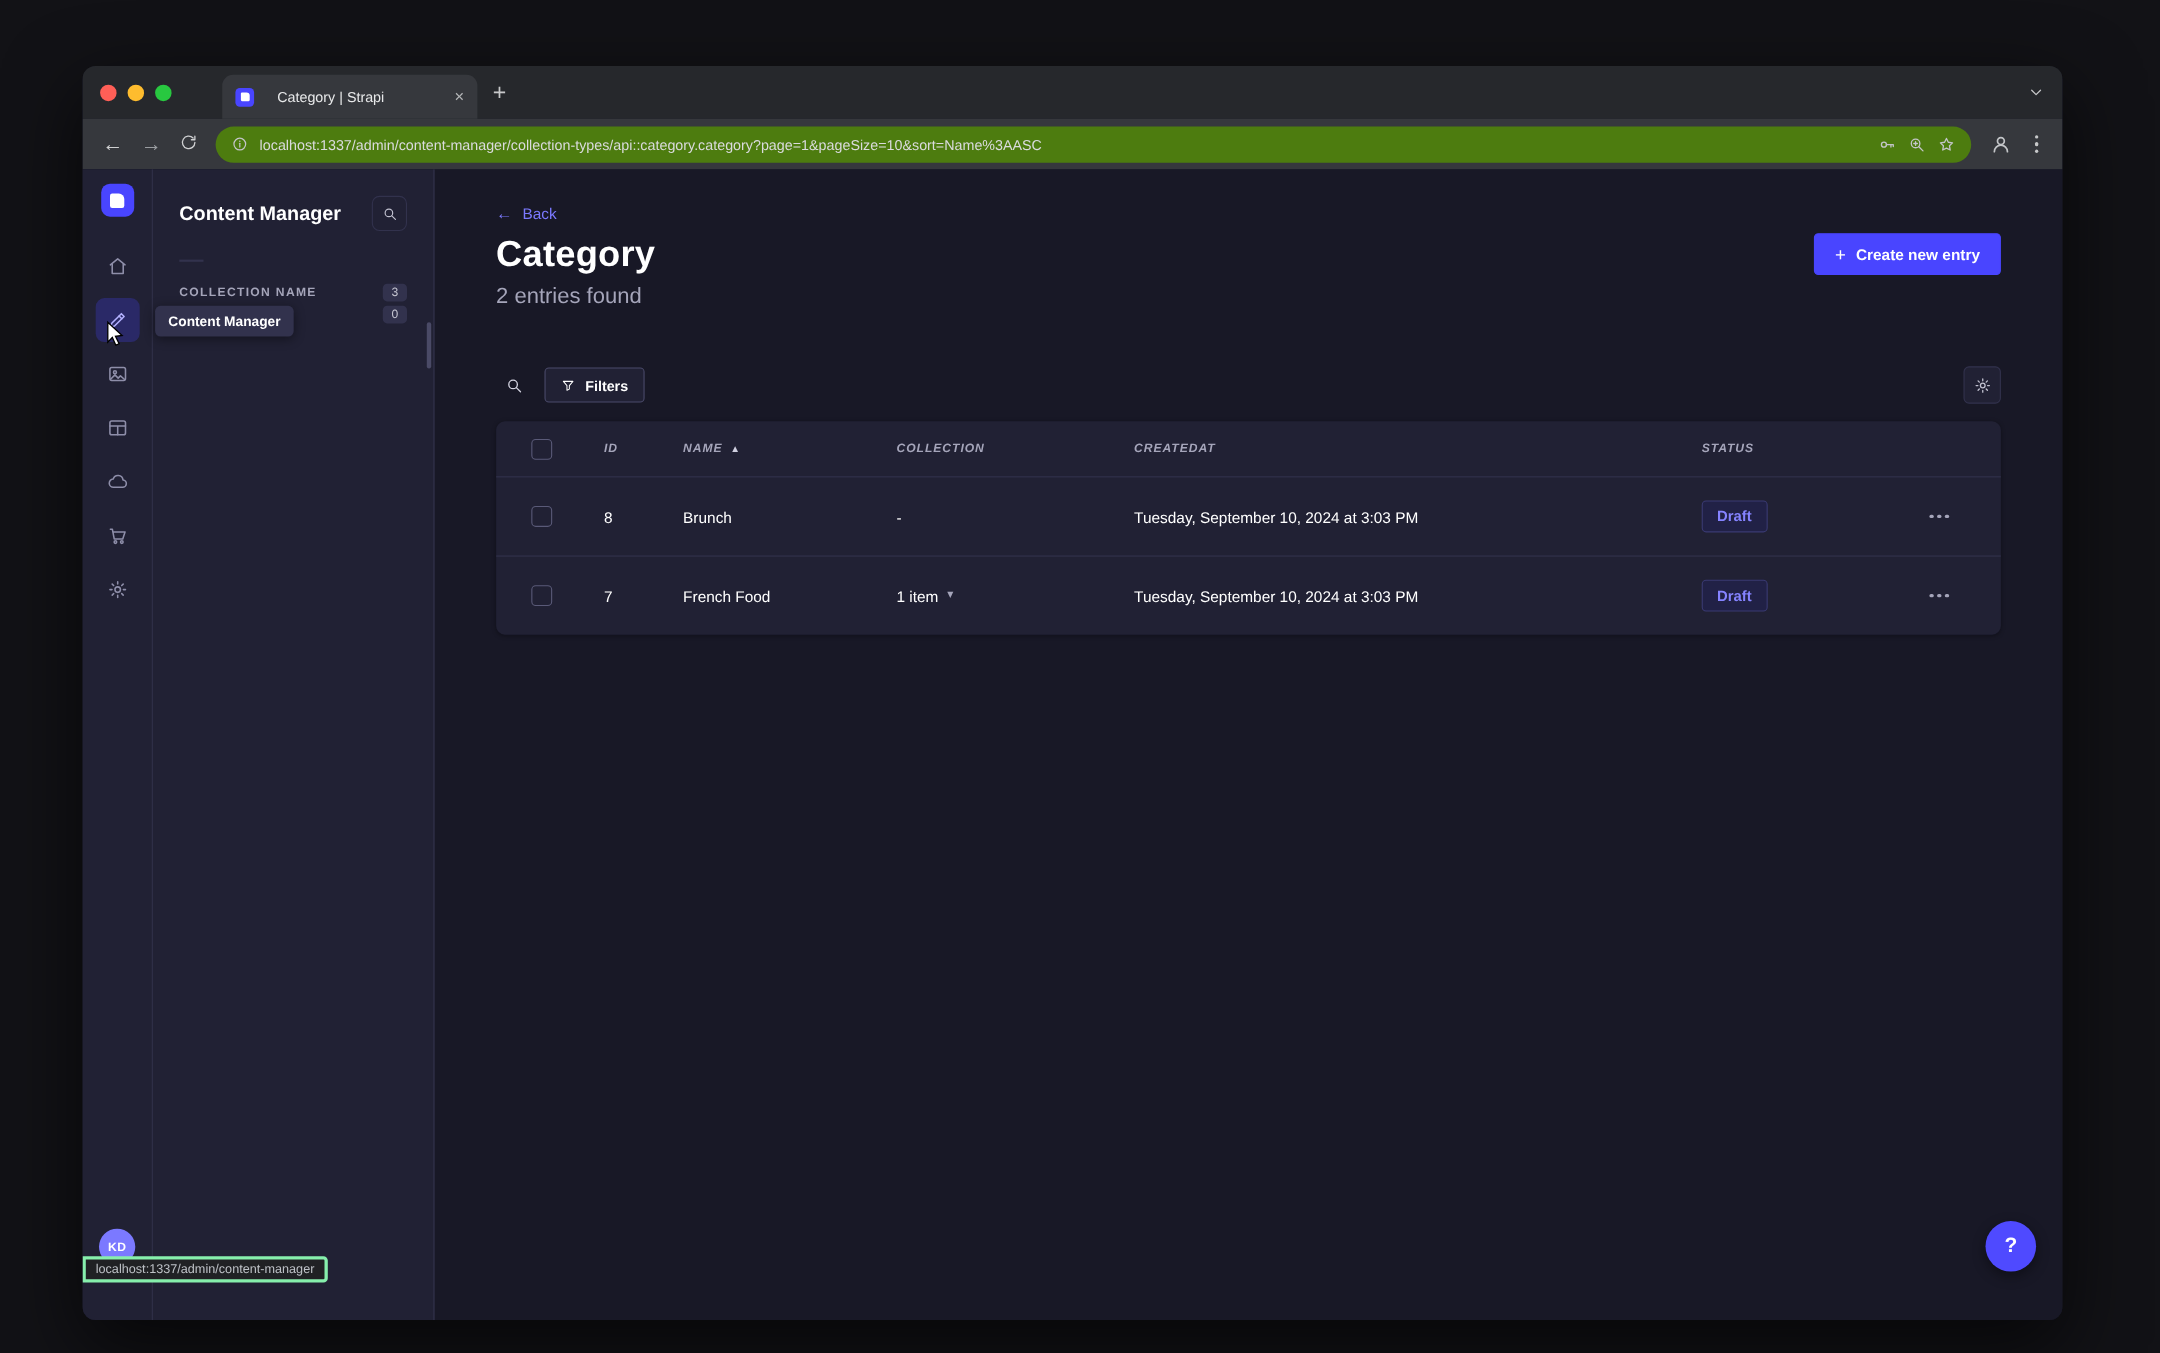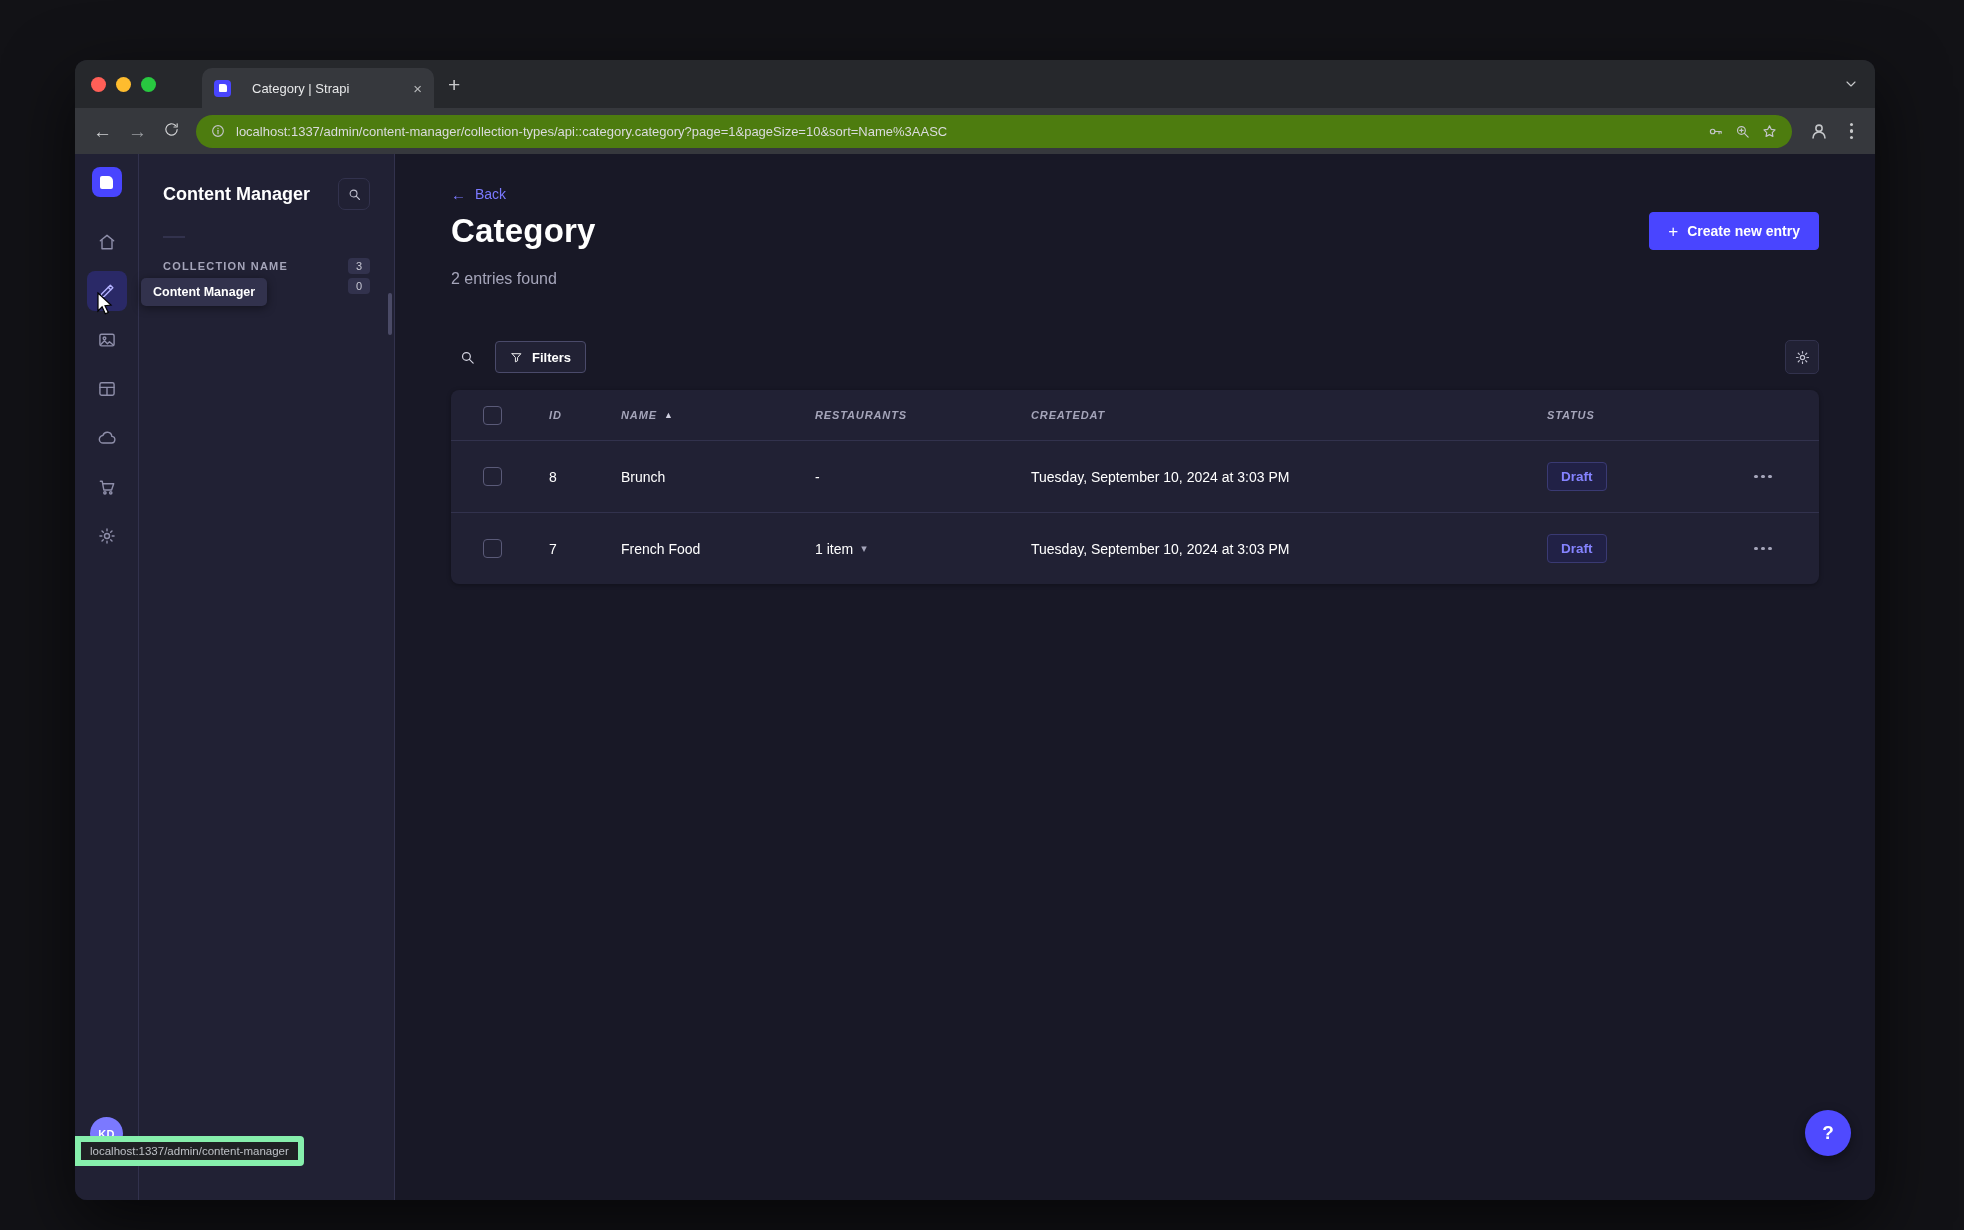--- a/index.html
+++ b/index.html
@@ -65,21 +65,21 @@
   .scroll-thumb{position:absolute;right:2px;top:139px;width:4px;height:42px;border-radius:2px;background:#4a4a66;}
 
   
   .content{flex:1;padding:32px 56px 0;min-width:0;}
   .back-row{display:flex;align-items:center;gap:9px;color:#7b79ff;font-size:14px;width:max-content;margin-bottom:10px;}
   .back-arrow{font-size:15px;line-height:1;}
   .title-row{display:flex;justify-content:space-between;align-items:flex-start;}
   .page-title{font-size:33px;font-weight:700;color:#fff;margin:0;letter-spacing:.2px;}
   .create-btn{height:38px;display:flex;align-items:center;gap:9px;padding:0 18px;background:#4945ff;border:1px solid #4945ff;border-radius:4px;color:#fff;font-size:14px;font-weight:600;}
   .create-plus{font-size:17px;font-weight:400;line-height:1;}
-  .subtitle{margin-top:20px;color:#a5a5ba;font-size:16px;}
+  .subtitle{margin-top:8px;color:#a5a5ba;font-size:20px;}
 
   .list-toolbar{margin-top:52px;display:flex;align-items:center;gap:12px;}
   .icon-btn-plain{width:32px;height:32px;display:flex;align-items:center;justify-content:center;color:#d3d3e0;background:transparent;border:none;}
   .filters-btn{height:32px;display:flex;align-items:center;gap:9px;padding:0 14px;background:#212134;border:1px solid #4a4a6a;border-radius:4px;color:#fff;font-size:13px;font-weight:600;}
   .gear-btn{margin-left:auto;width:34px;height:34px;border-radius:5px;background:#212134;border:1px solid #32324d;display:flex;align-items:center;justify-content:center;color:#c0c0cf;}
 
   .table{margin-top:16px;background:#212134;border-radius:8px;box-shadow:0 1px 4px rgba(3,3,5,.35);overflow:hidden;}
   .grid{display:grid;grid-template-columns:98px 72px 194px 216px 516px 160px 1fr;align-items:center;}
   .thead{height:50px;}
   .trow{height:72px;border-top:1px solid #32324d;}
@@ -89,21 +89,21 @@
   .td{font-size:14px;color:#fff;}
   .checkbox{width:19px;height:19px;border:1px solid #5a5a78;border-radius:4px;background:transparent;margin-left:32px;}
   .rel-expander{display:flex;align-items:center;gap:8px;width:max-content;}
   .rel-caret{font-size:11px;color:#a5a5ba;line-height:1;}
   .status-badge{display:inline-block;padding:6px 13px;border-radius:4px;background:#212146;border:1px solid #3a3a73;color:#8583ff;font-size:13.5px;font-weight:700;}
   .more-dots{display:flex;gap:3.5px;justify-content:center;}
   .more-dots i{width:3.5px;height:3.5px;border-radius:50%;background:#a5a5ba;display:block;}
 
   
   .tooltip{position:absolute;left:66px;top:124px;background:#32324d;color:#fff;font-size:12.5px;font-weight:700;padding:7px 12px;border-radius:5px;box-shadow:0 2px 10px rgba(0,0,0,.45);z-index:30;white-space:nowrap;}
-  .status-bubble{position:absolute;left:0;bottom:34px;background:#202124;border:6px solid #86efac;color:#bdc1c6;font-size:11.5px;padding:3px 9px;border-radius:0 4px 4px 0;z-index:25;white-space:nowrap;}
+  .status-bubble{position:absolute;left:0;bottom:34px;background:#202124;border:3px solid #86efac;color:#bdc1c6;font-size:11.5px;padding:3px 9px;border-radius:0 4px 4px 0;z-index:25;white-space:nowrap;}
   .help-fab{position:absolute;right:24px;bottom:44px;width:46px;height:46px;border-radius:50%;background:#4f4aff;color:#fff;font-size:19px;font-weight:700;display:flex;align-items:center;justify-content:center;box-shadow:0 4px 12px rgba(0,0,0,.4);border:none;z-index:20;}
   .cursor{position:absolute;left:20px;top:137px;z-index:40;pointer-events:none;}
 </style>
 </head>
 <body>
 
 <div class="browser-window">
 
   <div class="tab-strip">
     <div class="traffic">
@@ -291,21 +291,21 @@
       </div>
 
       <div class="table">
         <div class="grid thead">
           <span class="checkbox"></span>
           <span class="th">ID</span>
           <span class="th th-name">
             <span>NAME</span>
             <span class="sort-caret">▲</span>
           </span>
-          <span class="th">RESTAURANTS</span>
+          <span class="th">COLLECTION</span>
           <span class="th">CREATEDAT</span>
           <span class="th">STATUS</span>
           <span></span>
         </div>
 
         <div class="grid trow">
           <span class="checkbox"></span>
           <span class="td">8</span>
           <span class="td">Brunch</span>
           <span class="td">-</span>

